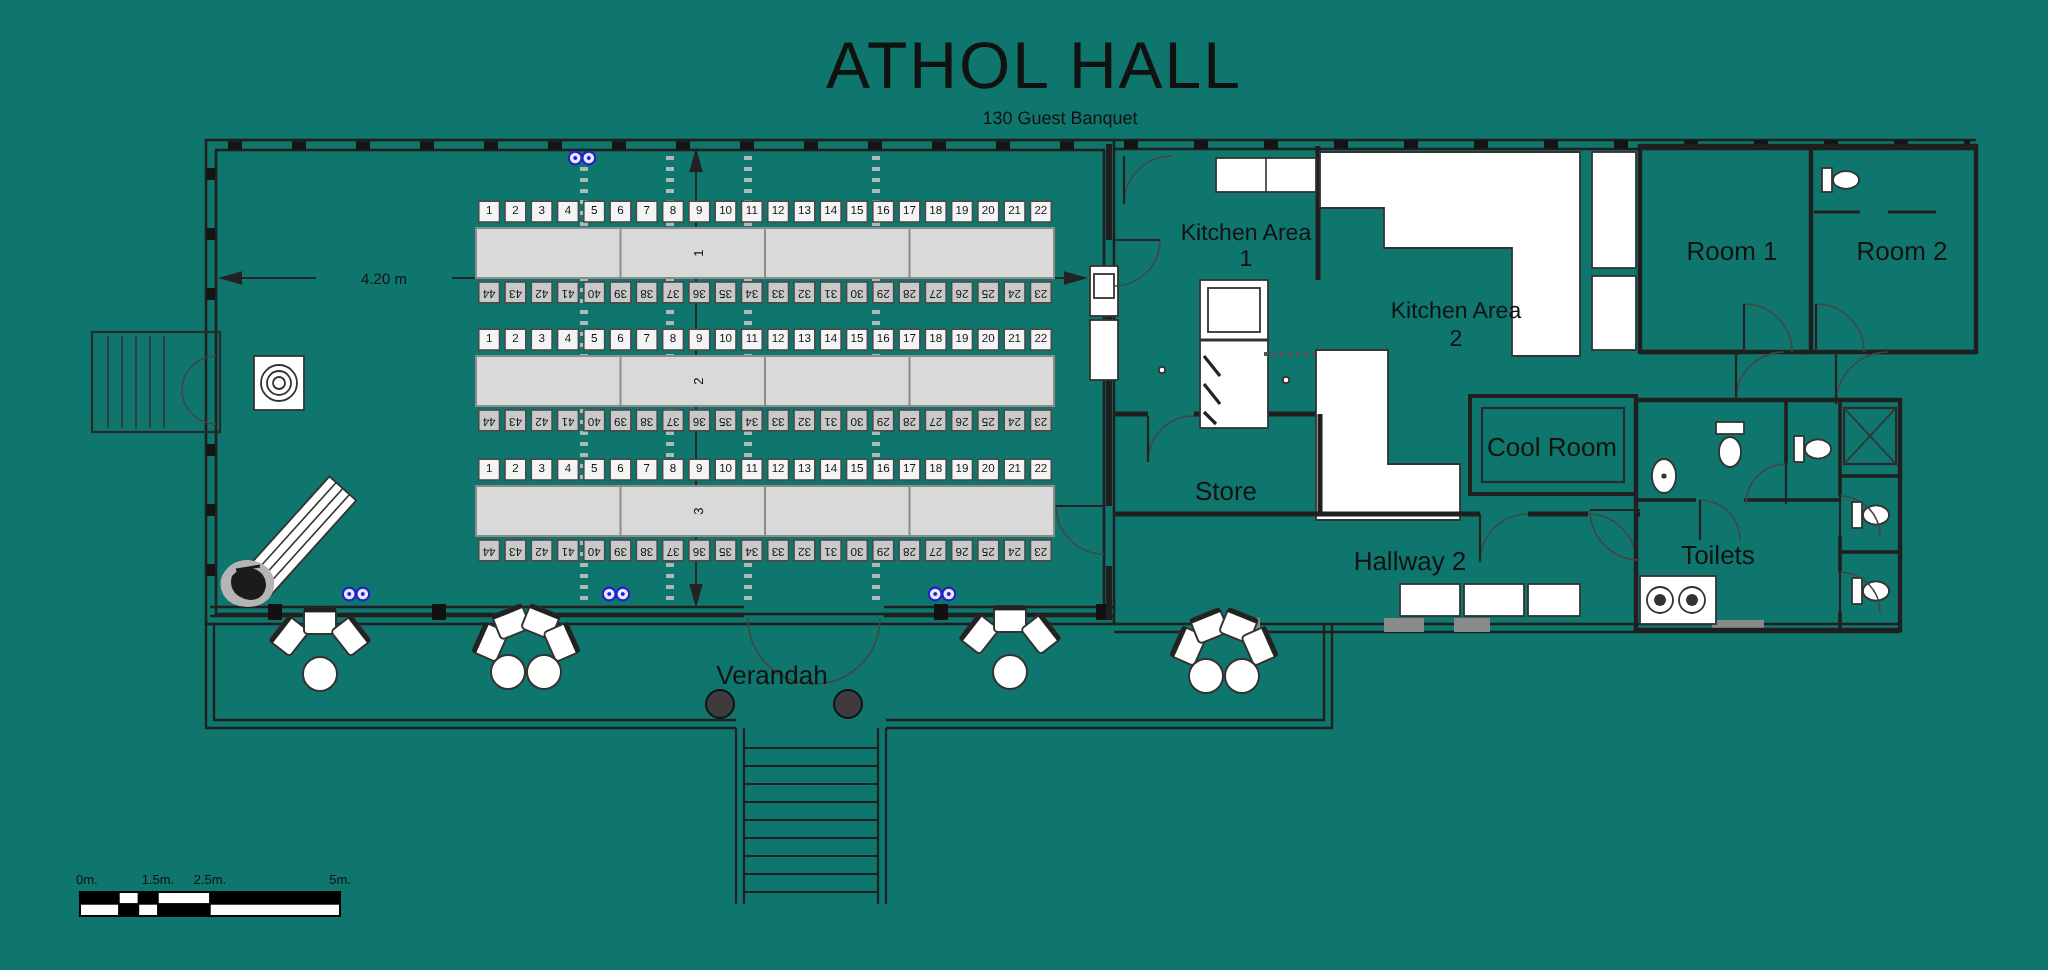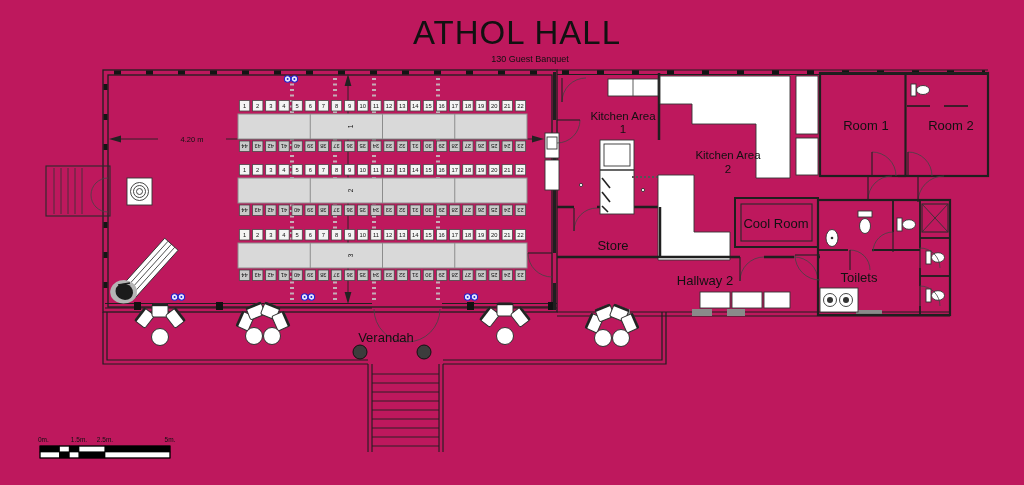--- a/index.html
+++ b/index.html
@@ -1,16 +1,16 @@
 <!DOCTYPE html>
 <html><head>
 <meta charset="utf-8">
 <style>
   html,body{margin:0;padding:0;background:#fff;}
-  #plan-root{position:relative;width:1024px;height:485px;background:#be185d;overflow:hidden;
+  #plan-root{position:relative;width:1024px;height:485px;background:#0f766e;overflow:hidden;
              font-family:"Liberation Sans","DejaVu Sans",sans-serif;}
   svg{position:absolute;left:0;top:0;}
   text{font-family:"Liberation Sans","DejaVu Sans",sans-serif;fill:#111;}
   .title{font-size:33px;letter-spacing:1px;}
   .subtitle{font-size:9px;}
   .room-label{font-size:13px;}
   .kitchen-label{font-size:11.5px;}
   .dim-label{font-size:7.5px;}
   .scale-label{font-size:6.5px;}
   .wall{stroke:#1f1f1f;fill:none;}

